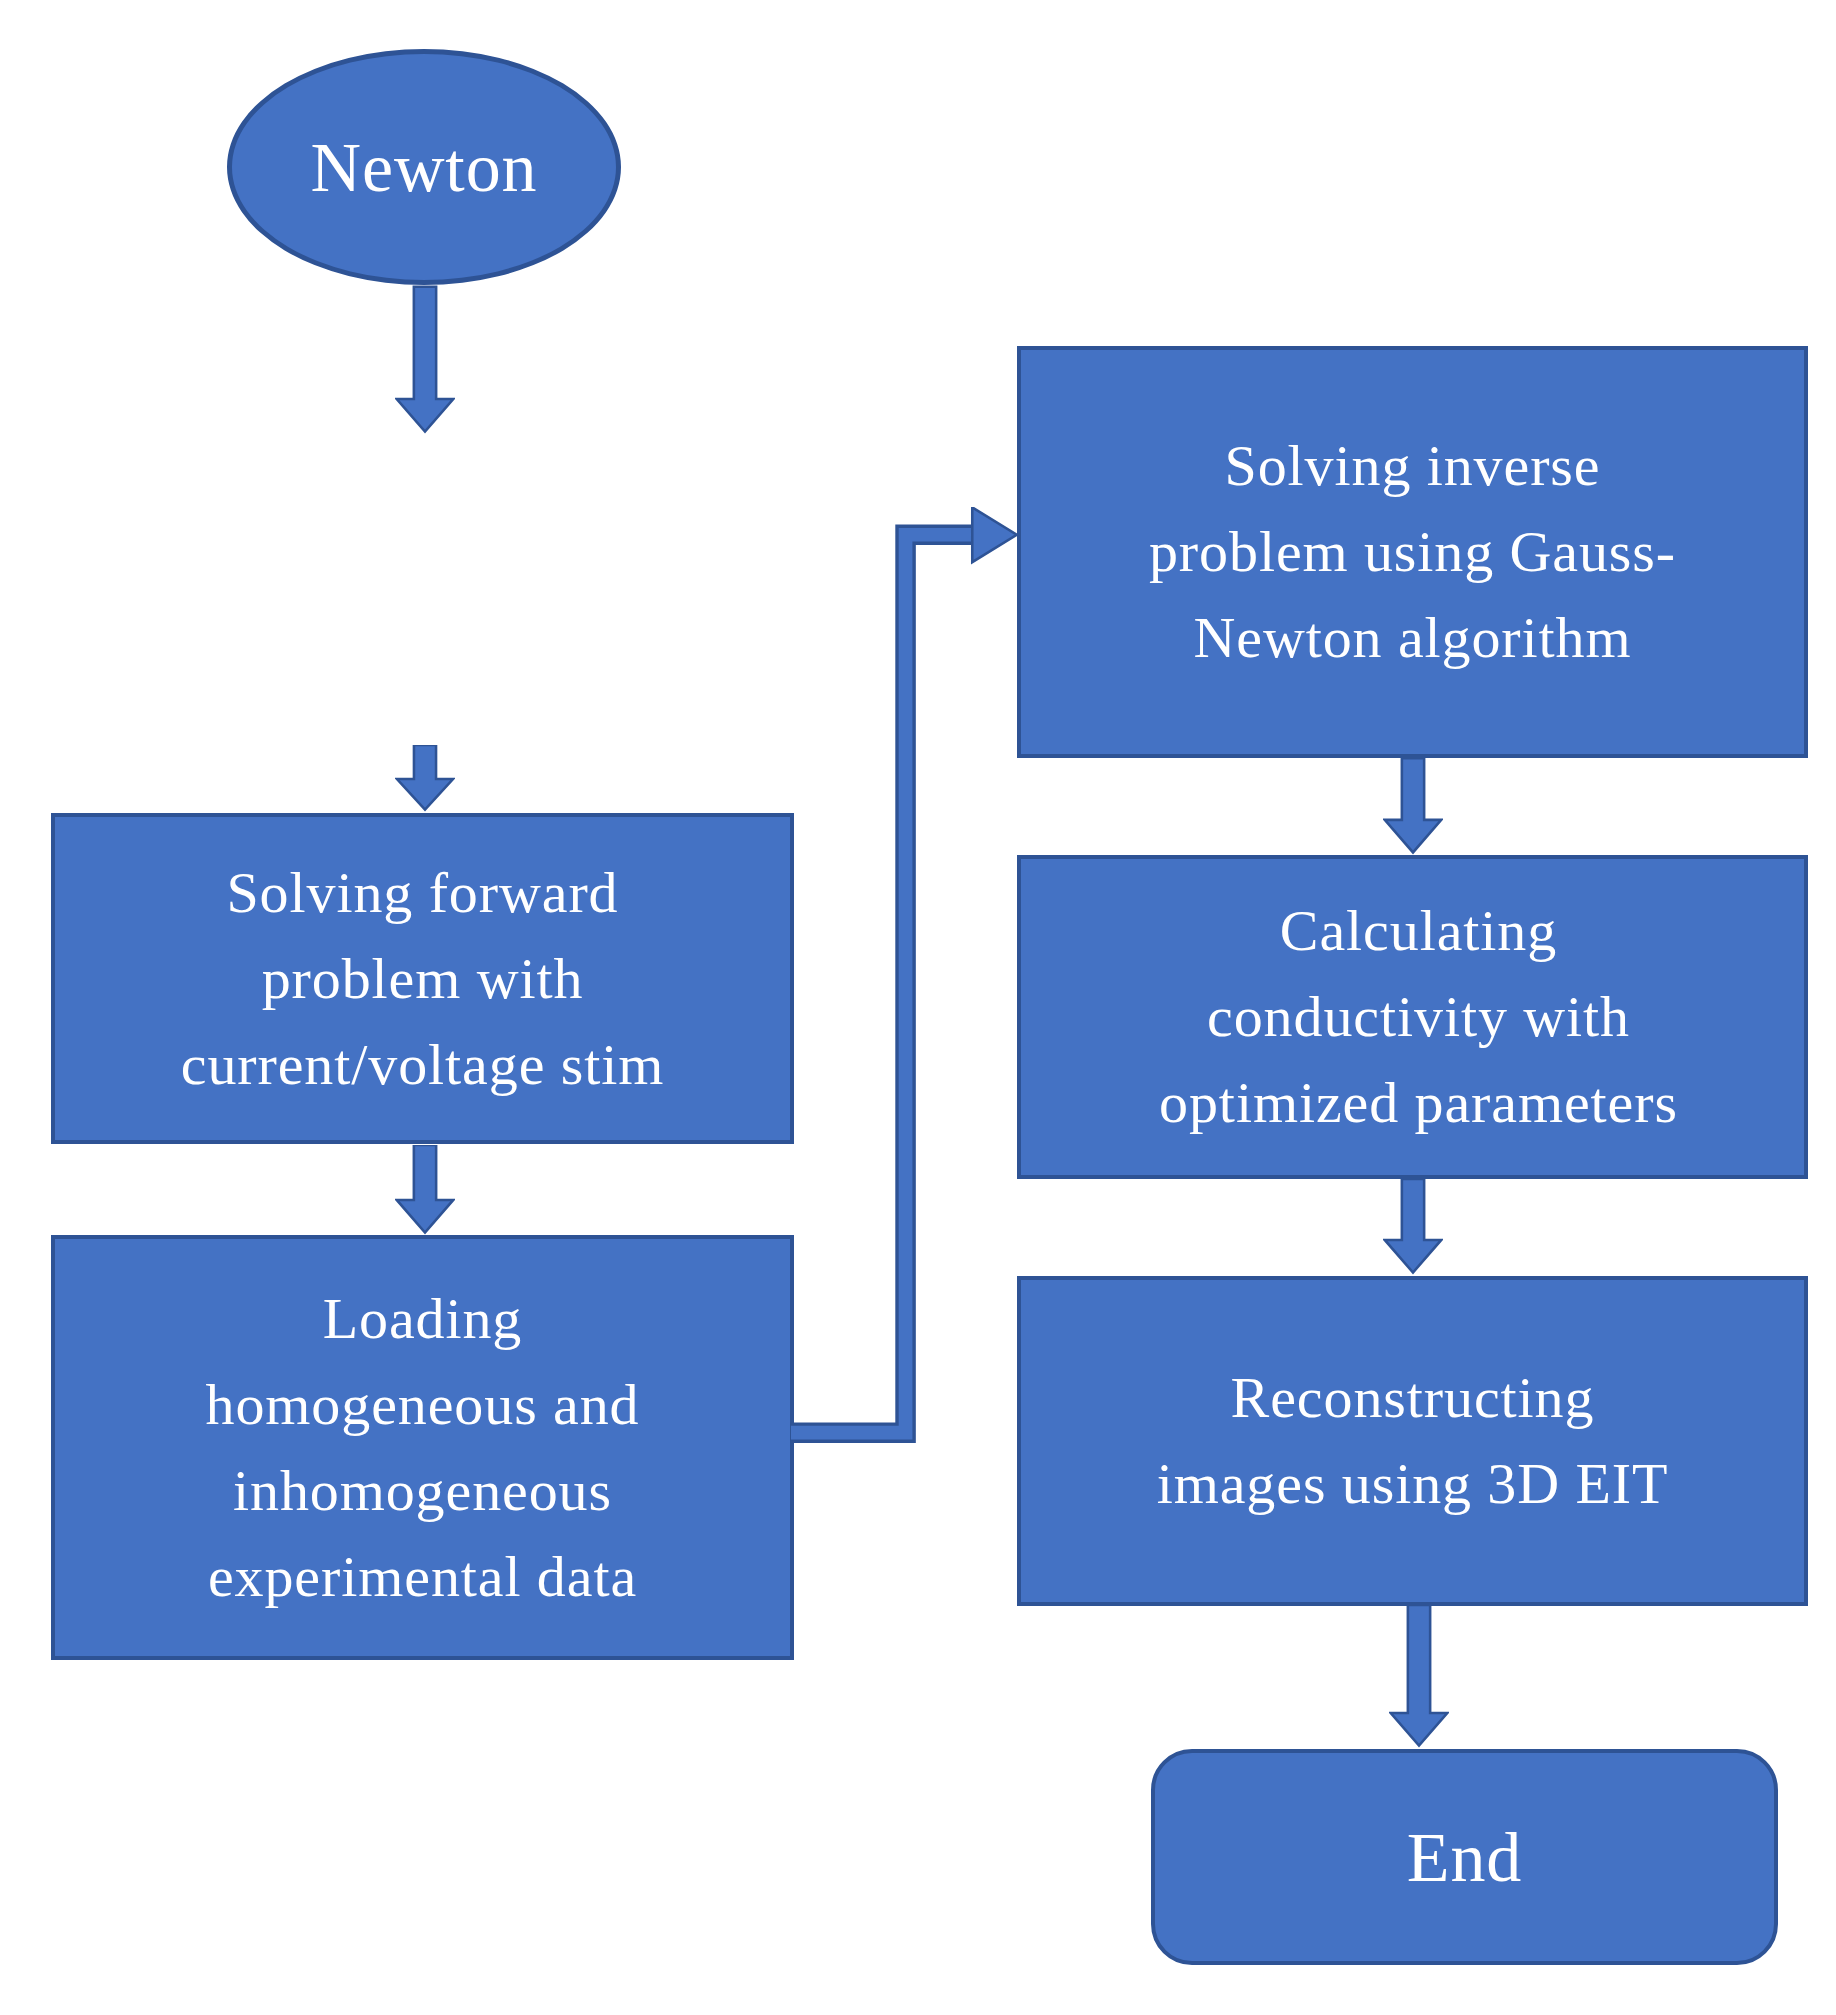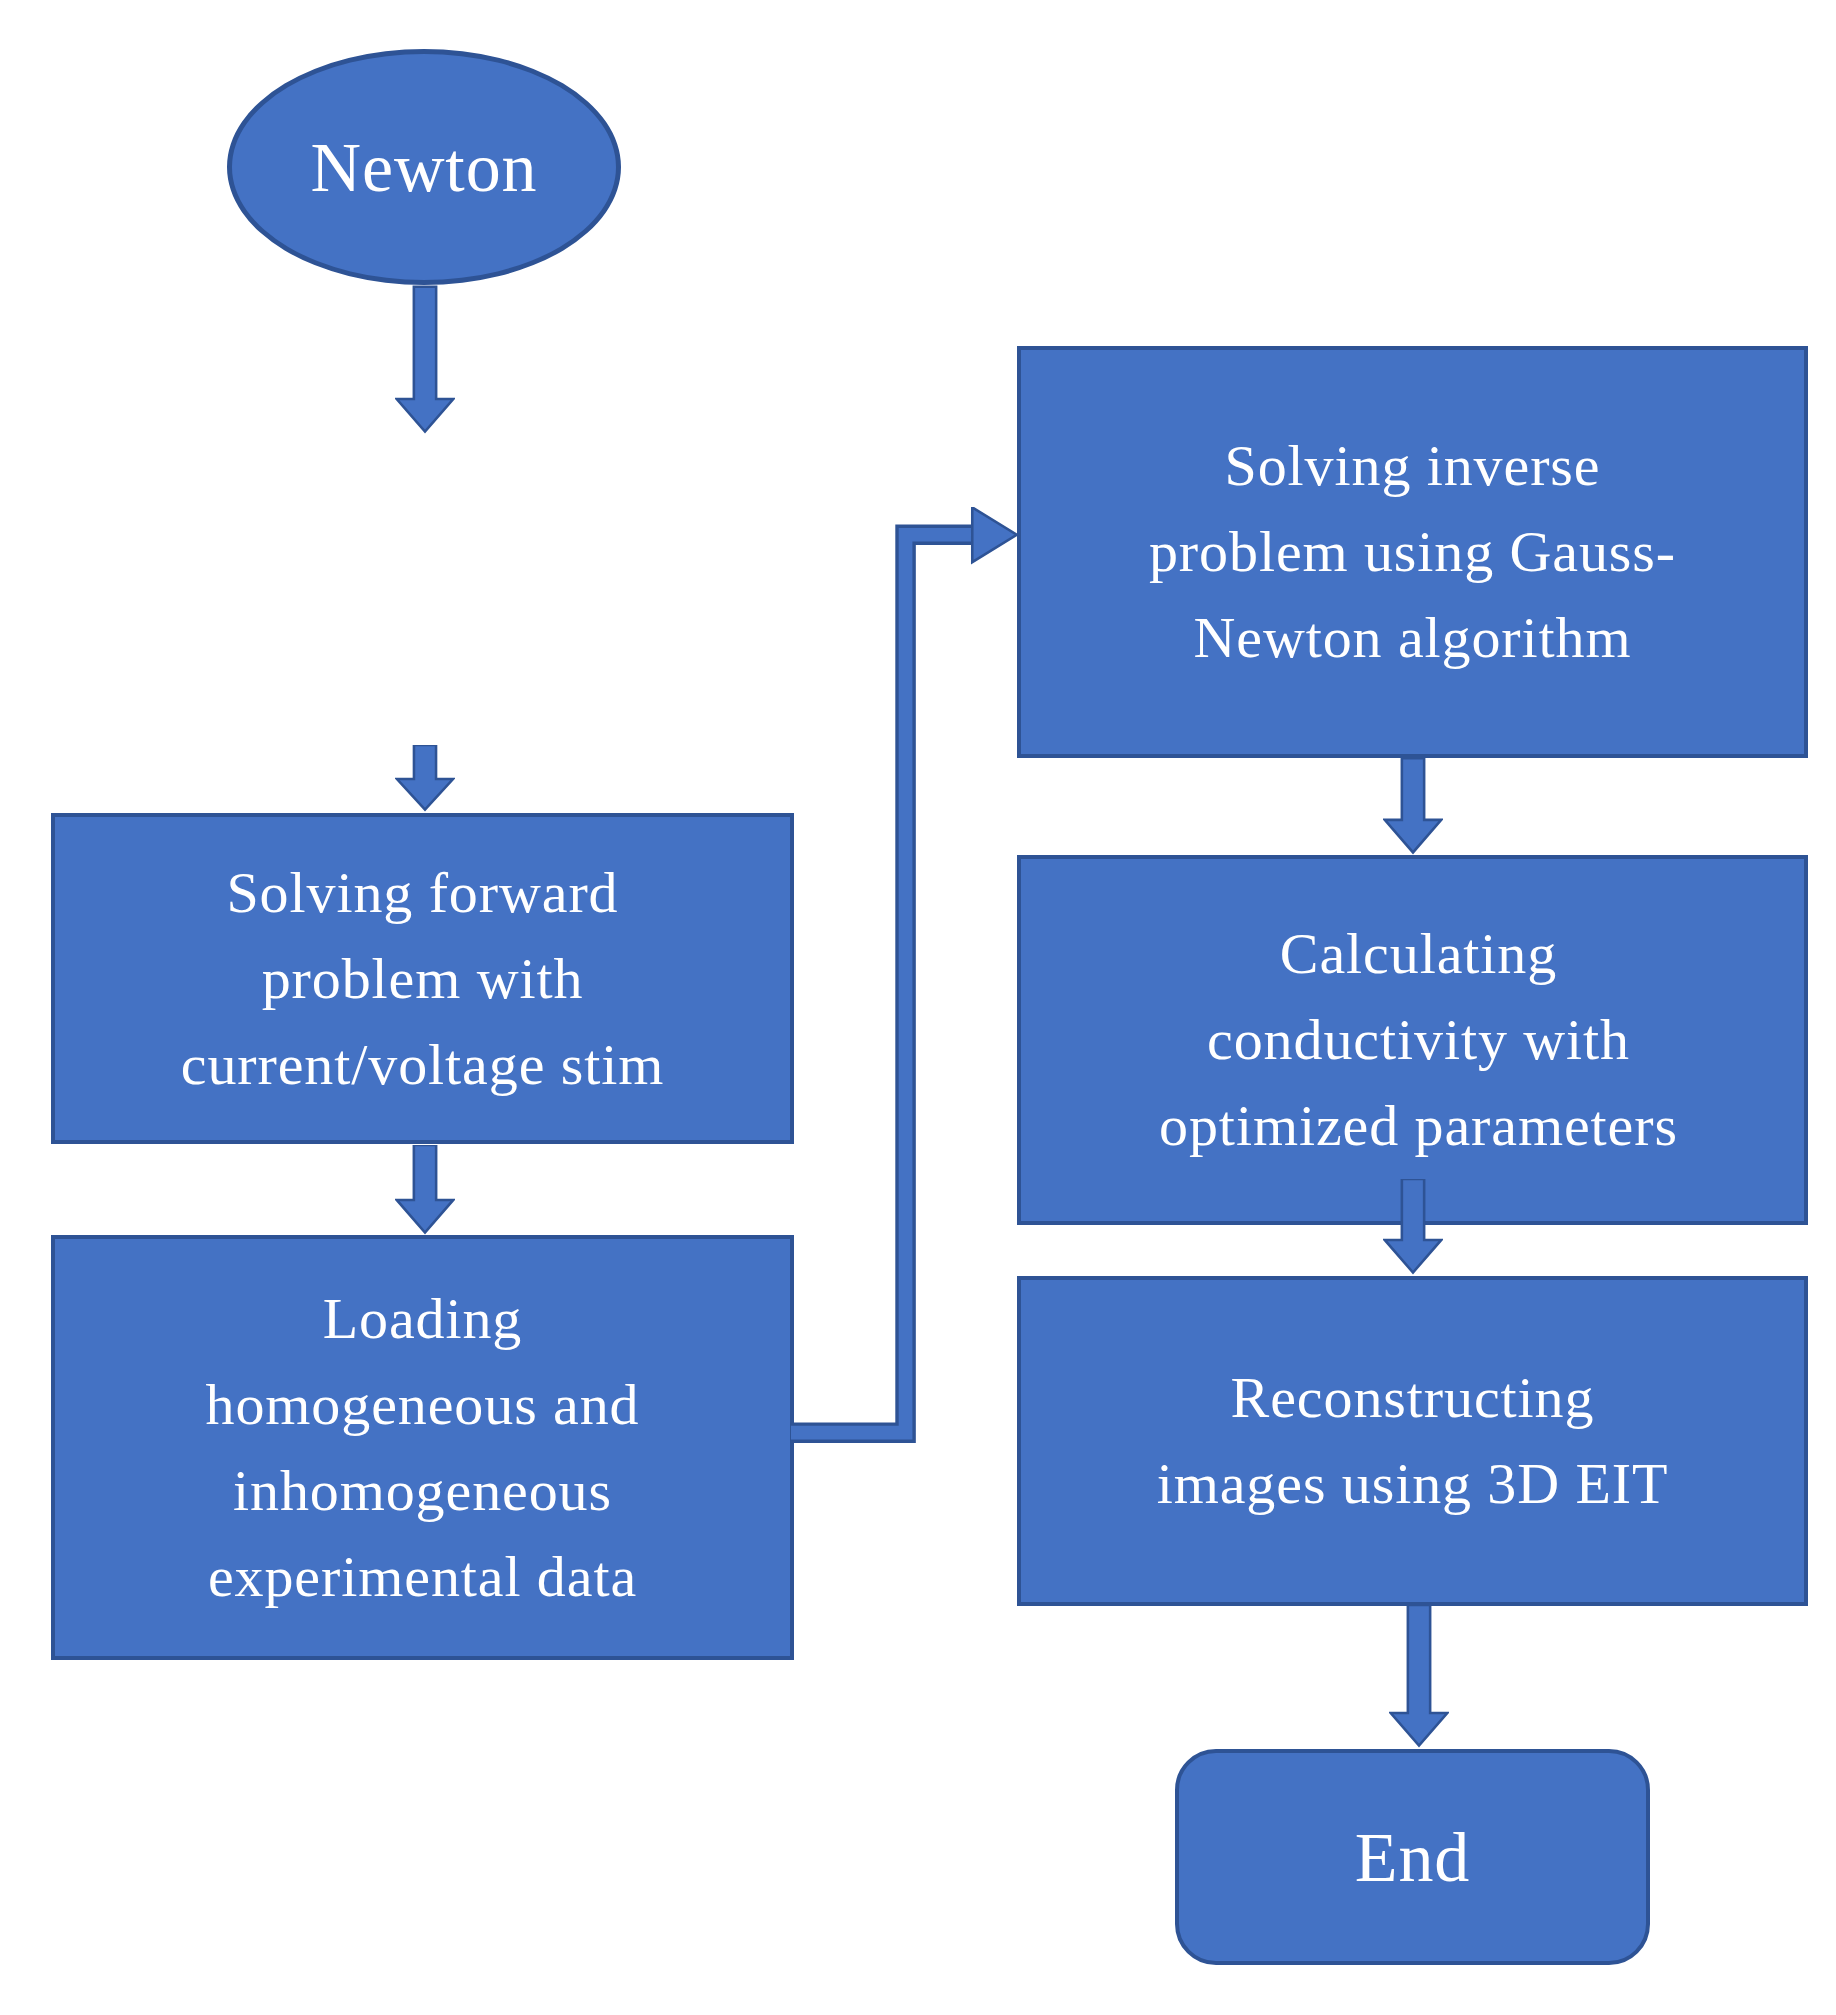--- a/index.html
+++ b/index.html
@@ -25,23 +25,23 @@
     font-size: 58px;
     line-height: 86px;
     letter-spacing: 0.9px;
   }
   .terminator { font-size: 70px; line-height: 77px; }
   #node-start   { left: 227px;  top: 49px;   width: 394px; height: 236px; border-radius: 50%; border-width: 5.1px; }
   #node-fem     { left: 51px;   top: 433px;  width: 743px; height: 312px; }
   #node-forward { left: 51px;   top: 813px;  width: 743px; height: 331px; }
   #node-loading { left: 51px;   top: 1235px; width: 743px; height: 425px; }
   #node-inverse { left: 1017px; top: 346px;  width: 791px; height: 412px; }
-  #node-conductivity { left: 1017px; top: 855px;  width: 791px; height: 370px; padding-left: 12px; }
+  #node-conductivity { left: 1017px; top: 855px;  width: 791px; height: 324px; padding-left: 12px; }
   #node-reconstruct  { left: 1017px; top: 1276px; width: 791px; height: 330px; }
-  #node-end     { left: 1151px; top: 1749px; width: 475px; height: 216px; border-radius: 41px; margin-left: 24px; }
+  #node-end     { left: 1151px; top: 1749px; width: 627px; height: 216px; border-radius: 41px; }
   .arrow-svg, .connector-svg { position: absolute; }
   .arrow-shape { fill: #4472C4; stroke: #2E5395; stroke-width: 3; }
   .connector-outline { fill: none; stroke: #2E5395; stroke-width: 24; }
   .connector-core    { fill: none; stroke: #4472C4; stroke-width: 16; }
 </style>
 </head>
 <body>
 
 <div id="canvas">
 

